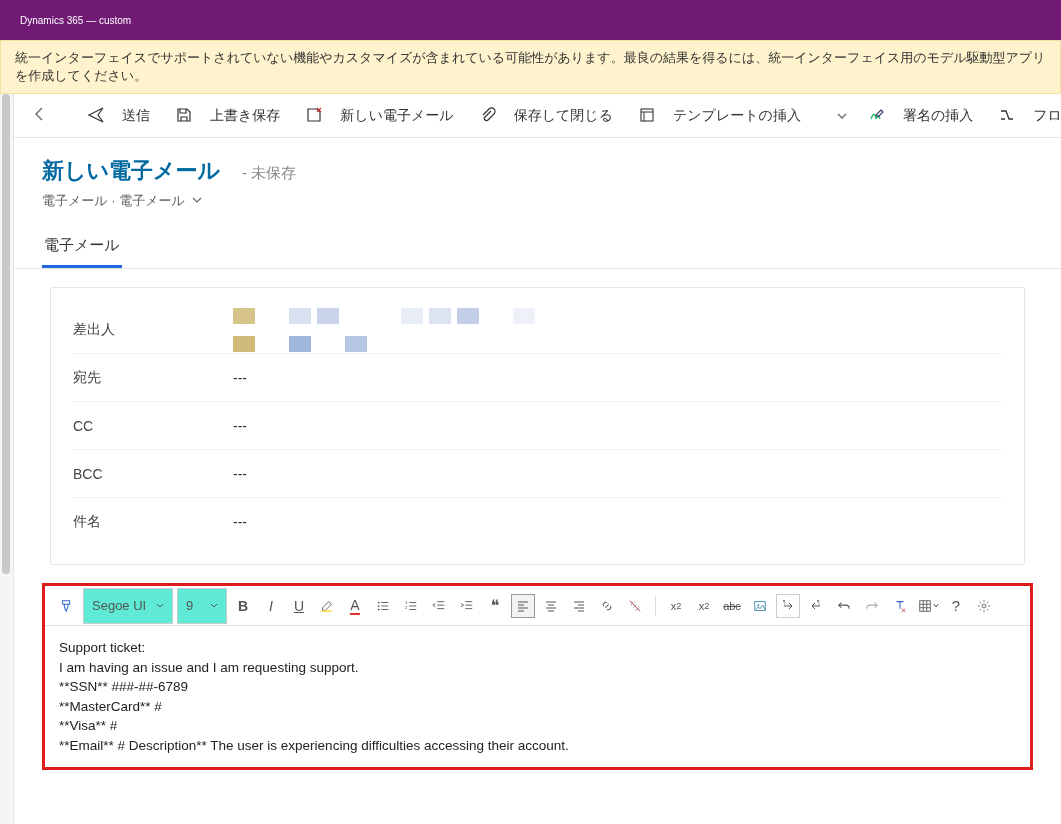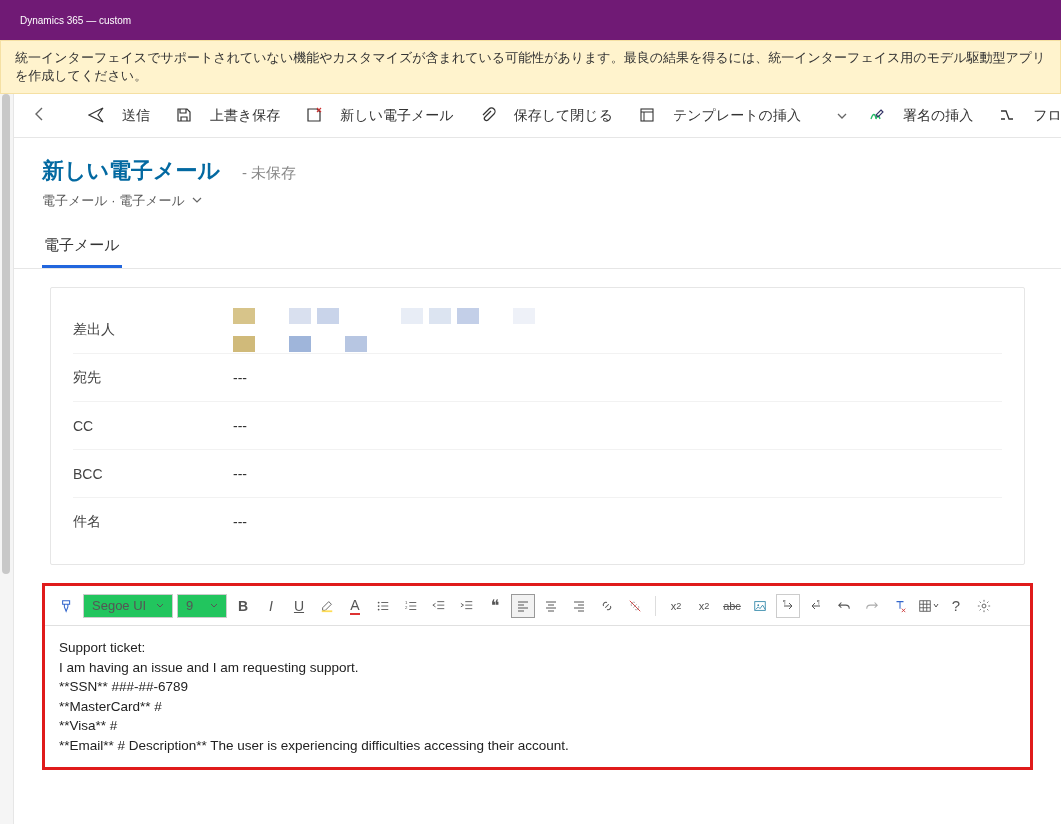--- a/index.html
+++ b/index.html
@@ -22,21 +22,21 @@
 .tab { display: inline-block; padding: 8px 2px 10px 2px; font-size: 15px; color: #333; border-bottom: 3px solid #2266dd; }
 .form-panel { margin: 18px 36px; border: 1px solid #e6e6e6; border-radius: 2px; padding: 18px 22px; }
 .form-row { display: flex; align-items: center; min-height: 48px; border-bottom: 1px solid #f2f2f2; }
 .form-row:last-child { border-bottom: none; }
 .form-label { width: 160px; color: #444; font-size: 14px; }
 .form-value { flex: 1; color: #333; font-size: 14px; }
 .pixel-sender { display: flex; gap: 6px; flex-wrap: wrap; }
 .pixel-sender span { width: 22px; height: 16px; display: inline-block; }
 .editor-wrap { margin: 0 28px 20px 28px; border: 3px solid #e01b1b; padding: 0; background: #fff; }
 .editor-toolbar { display: flex; align-items: center; height: 40px; border-bottom: 1px solid #e0e0e0; padding: 0 10px; gap: 4px; font-size: 13px; color: #555; }
-.tb-sel { border: 1px solid #ccc; height: 24px; padding: 0 8px; display: flex; align-items: center; background: #22c55e; cursor: pointer; }
+.tb-sel { border: 1px solid #ccc; height: 36px; padding: 0 8px; display: flex; align-items: center; background: #5eead4; cursor: pointer; }
 .tb-btn { width: 24px; height: 24px; display: flex; align-items: center; justify-content: center; cursor: pointer; color: #555; font-size: 14px; }
 .tb-divider { width: 1px; height: 20px; background: #ddd; margin: 0 4px; }
 .tb-btn.box { border: 1px solid #ccc; }
 .tb-btn.active { border: 1px solid #999; background: #f2f2f2; }
 .editor-body { padding: 12px 14px; font-size: 13.5px; line-height: 1.45; color: #222; min-height: 140px; }
 .spell-err { text-decoration: underline wavy #d33; text-decoration-skip-ink: none; }
 .icon { width: 16px; height: 16px; display: inline-block; }
 svg { display: block; }
 </style>
 </head>

